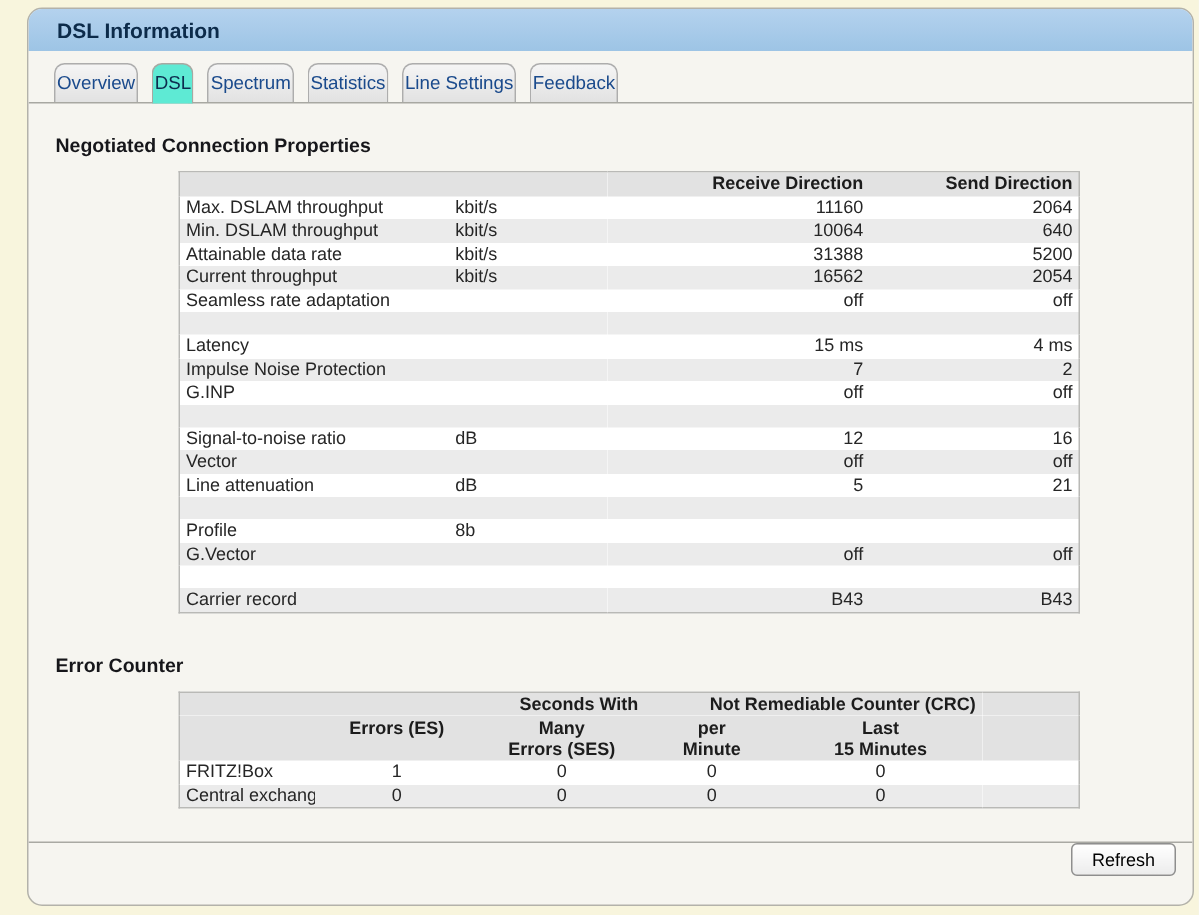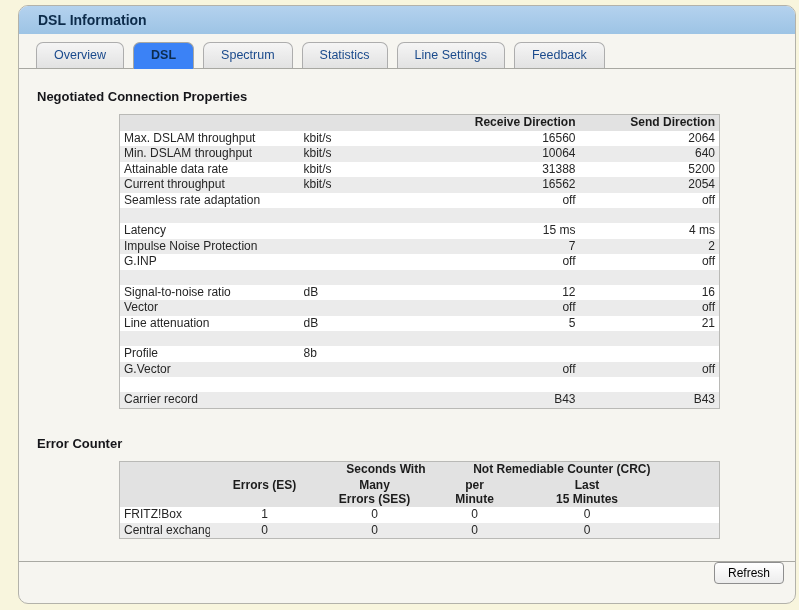--- a/index.html
+++ b/index.html
@@ -28,30 +28,30 @@
   }
   .tabbar {
     flex: 0 0 35px;
     display: flex; align-items: flex-end;
     gap: 9px; padding-left: 17px;
     border-bottom: 1px solid #a8a8a2;
     background: #f6f5f0;
   }
   .tab {
     height: 26px; line-height: 24px;
-    padding: 0 17px;
+    padding: 0 1px;
     border: 1px solid #adadad; border-bottom: none;
     border-radius: 7px 7px 0 0;
     background: linear-gradient(#f5f5f5, #e2e2e2);
     color: #1a4a8c; font-size: 12.5px;
     cursor: pointer; white-space: nowrap;
   }
   .tab.active {
-    background: #3b82f6;
-    font-weight: bold; color: #0d2c4e;
+    background: #5eead4;
+    font-weight: normal; color: #0d2c4e;
     height: 27px; margin-bottom: -1px;
     border-color: #a8a8a2;
   }
   .content {
     flex: 1 1 auto;
     padding: 20px 0 0 18px;
   }
   .section-title {
     font-size: 13px; font-weight: bold; color: #16161a;
     margin: 0 0 10px 0;
@@ -132,21 +132,21 @@
           <th></th>
           <th></th>
           <th class="col-right">Receive Direction</th>
           <th class="col-right">Send Direction</th>
         </tr>
       </thead>
       <tbody id="conn-body">
           <tr>
             <td>Max. DSLAM throughput</td>
             <td>kbit/s</td>
-            <td class="col-right">16560</td>
+            <td class="col-right">11160</td>
             <td class="col-right">2064</td>
           </tr>
           <tr>
             <td>Min. DSLAM throughput</td>
             <td>kbit/s</td>
             <td class="col-right">10064</td>
             <td class="col-right">640</td>
           </tr>
           <tr>
             <td>Attainable data rate</td>

